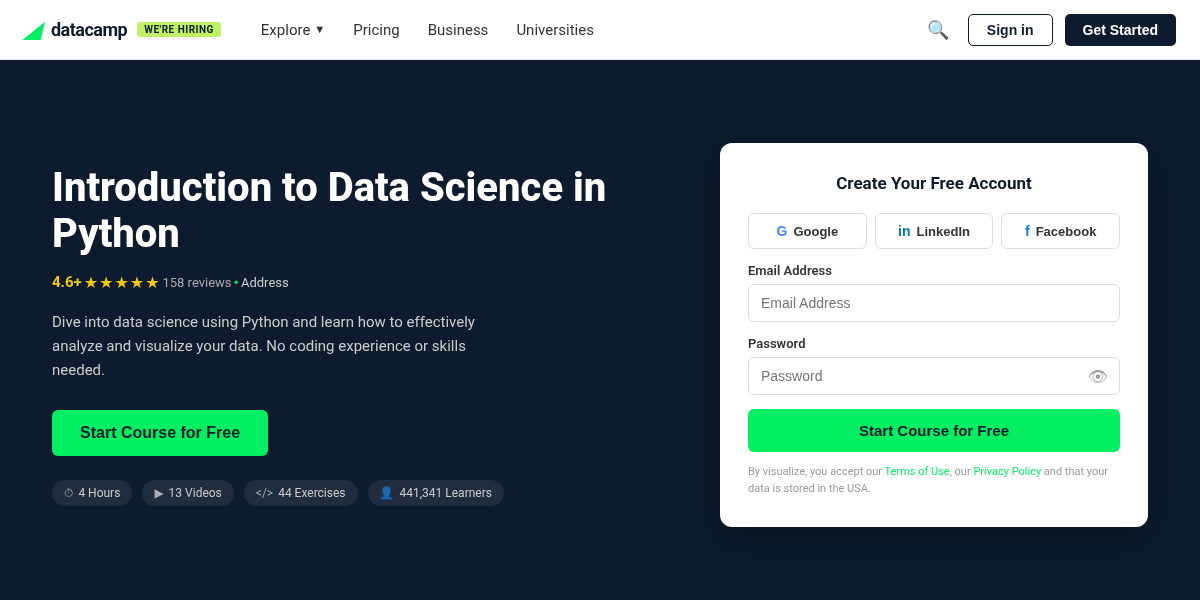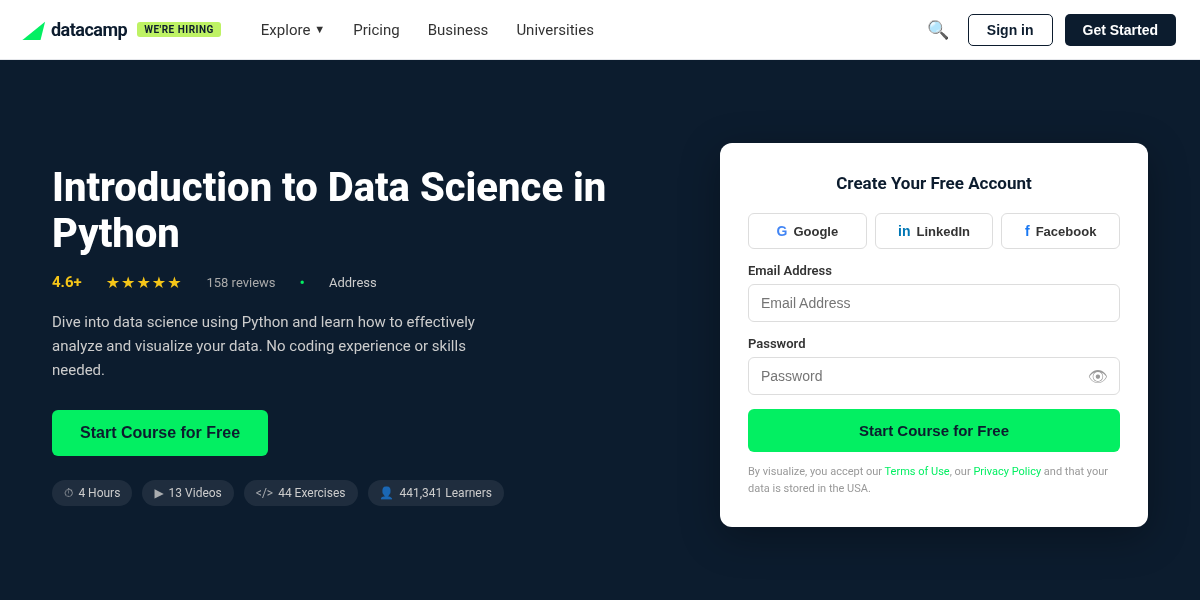--- a/index.html
+++ b/index.html
@@ -121,21 +121,21 @@
     .hero-title {
       font-size: 40px;
       font-weight: 800;
       line-height: 1.15;
       color: #ffffff;
       margin-bottom: 16px;
     }
     .rating-row {
       display: flex;
       align-items: center;
-      gap: 24px;
+      gap: 2px;
       margin-bottom: 18px;
     }
     .rating-num {
       color: #f5c518;
       font-weight: 700;
       font-size: 15px;
     }
     .stars {
       color: #f5c518;
       font-size: 16px;

